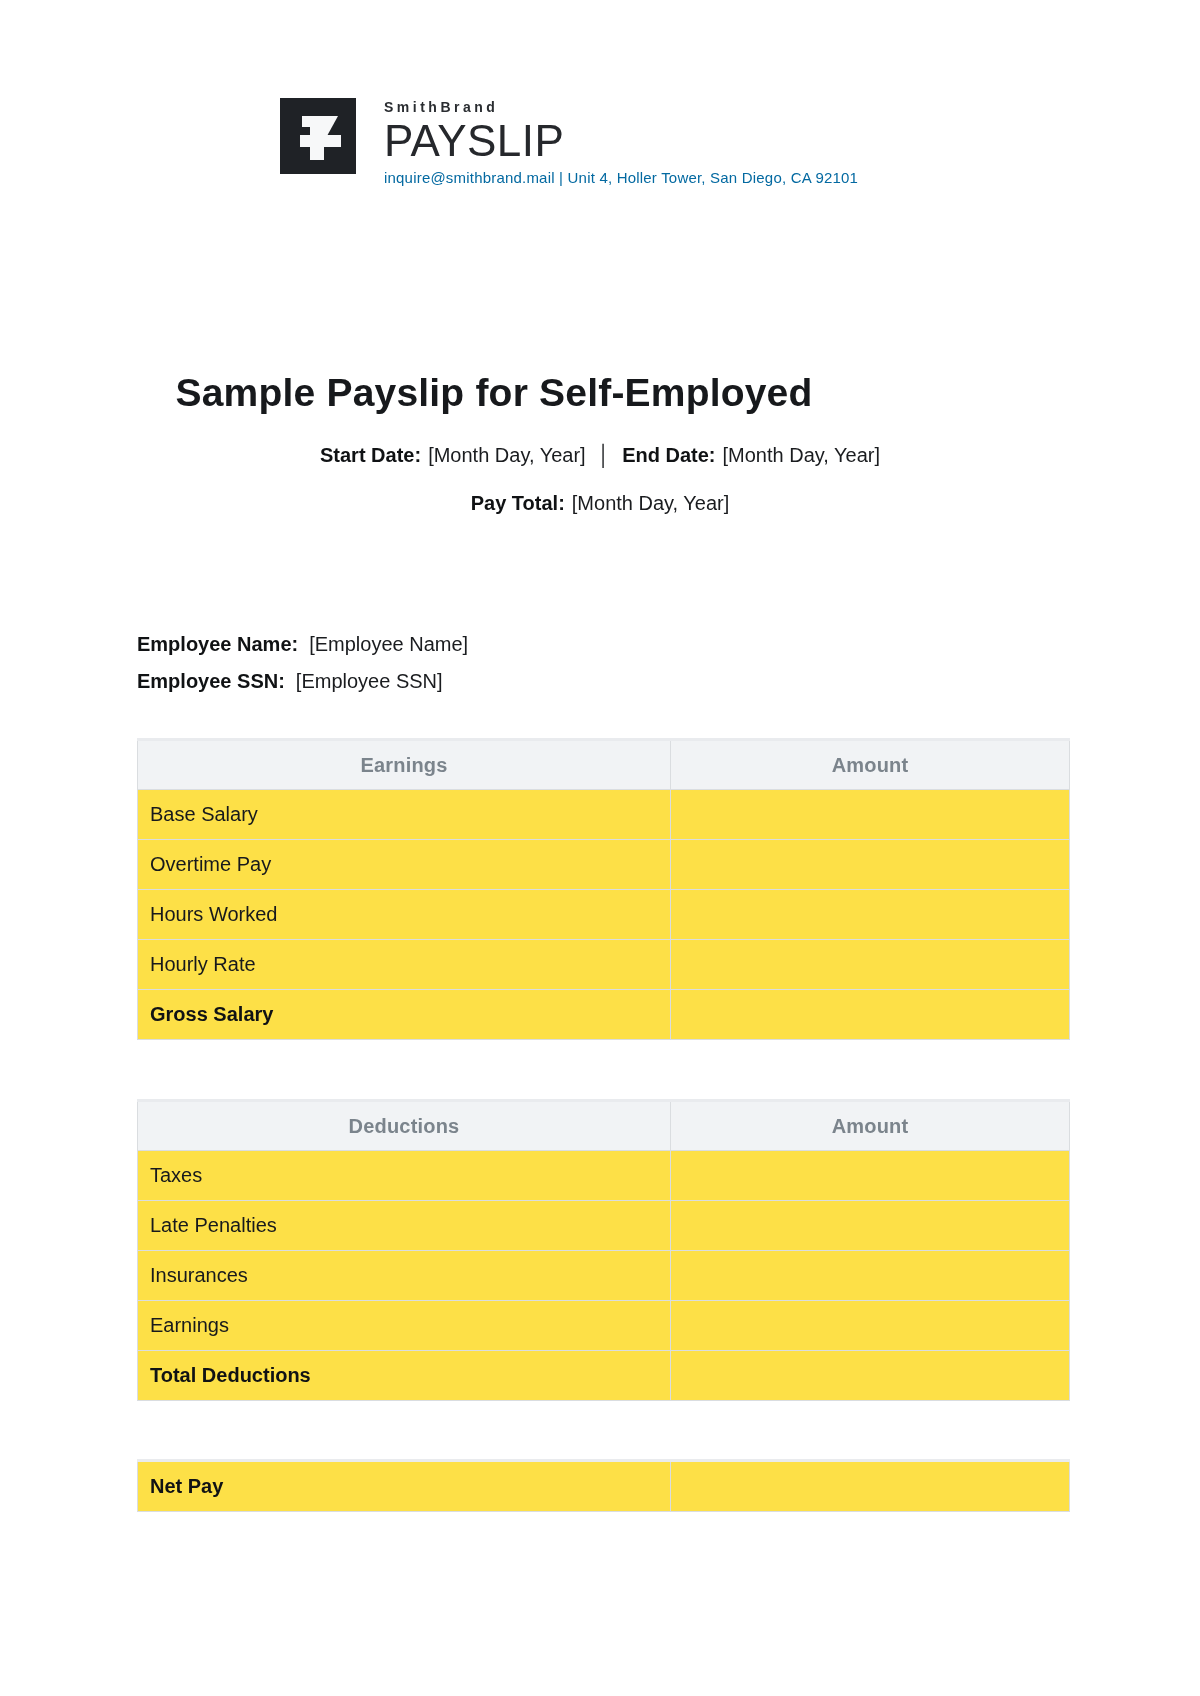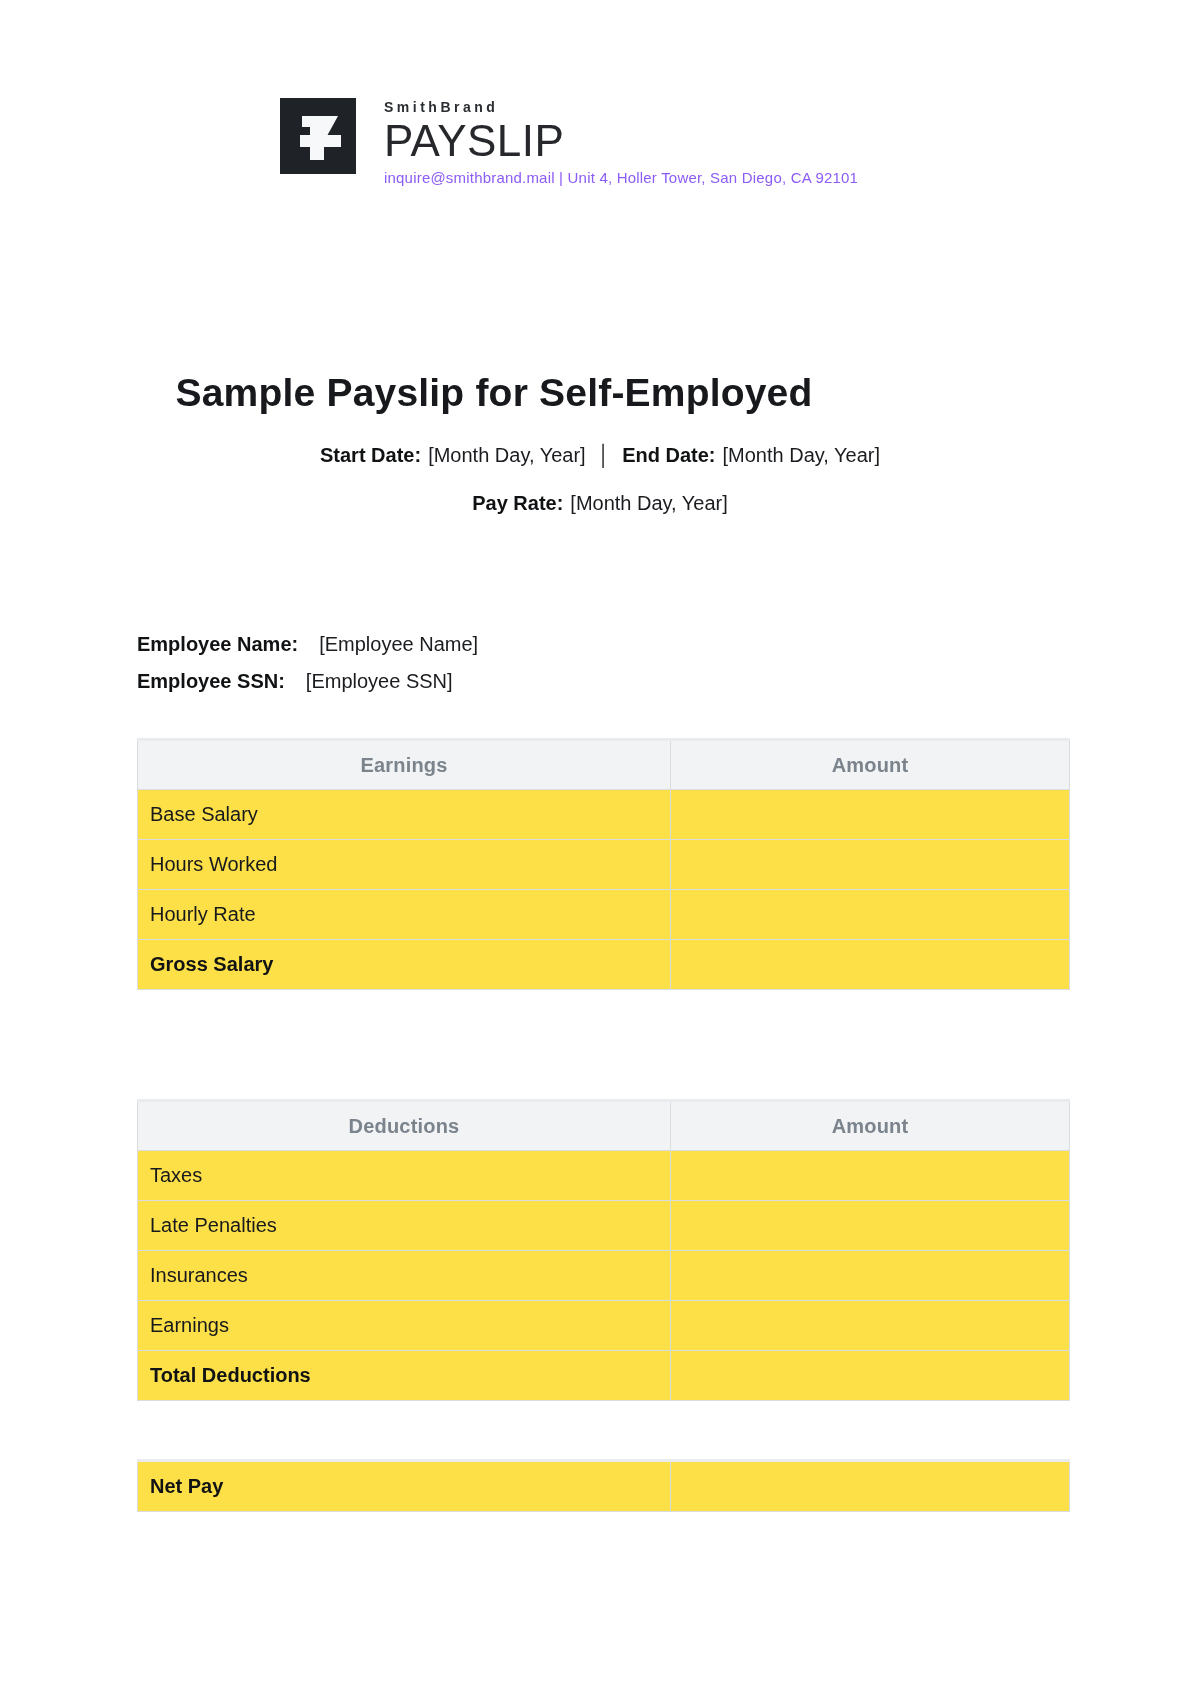--- a/index.html
+++ b/index.html
@@ -6,33 +6,33 @@
   body{
     width:1200px;height:1696px;position:relative;background:#ffffff;
     font-family:"Liberation Sans",sans-serif;color:#17191c;overflow:hidden;
   }
   
   .brand-header{position:absolute;left:280px;top:98px;display:flex;align-items:flex-start;}
   .logo{width:76px;height:76px;flex:0 0 auto;display:block;}
   .brand-text{margin-left:28px;padding-top:1px;}
   .brand-name{font-size:14px;font-weight:700;letter-spacing:3.5px;color:#2a2d31;}
   .doc-type{font-size:44px;font-weight:500;letter-spacing:0.5px;color:#26282c;line-height:1.04;margin-top:3px;}
-  .contact-line{font-size:15px;color:#8b5cf6;margin-top:5px;letter-spacing:0.2px;}
+  .contact-line{font-size:15px;color:#0369a1;margin-top:5px;letter-spacing:0.2px;}
   
   .page-title{position:absolute;top:371px;left:0;width:988px;text-align:center;
     font-size:39px;font-weight:700;color:#17191c;letter-spacing:0.2px;}
   .date-line{position:absolute;left:0;width:1200px;text-align:center;font-size:20px;color:#1a1c1f;}
   .date-line.first{top:444px;}
   .date-line.second{top:492px;}
   .date-line b{font-weight:700;color:#101214;}
   .date-line .lbl{margin-right:7px;}
   .date-sep{margin:0 12px;color:#1a1c1f;font-weight:400;}
   
   .employee-block{position:absolute;left:137px;top:626px;font-size:20px;line-height:37px;color:#1a1c1f;}
-  .employee-block b{font-weight:700;color:#101214;margin-right:21px;}
+  .employee-block b{font-weight:700;color:#101214;margin-right:11px;}
   
   table.payslip-table{position:absolute;left:137px;width:932px;border-collapse:collapse;
     table-layout:fixed;border-top:3px solid #e9ebee;}
   table.tbl-earnings{top:738px;border-radius:11px;}
   table.tbl-deductions{top:1099px;}
   table.tbl-netpay{top:1459px;}
   col.c1{width:533px;} col.c2{width:399px;}
   .payslip-table th{
     background:#f1f3f5;color:#7b848c;font-weight:700;font-size:20px;height:48px;
     text-align:center;border:1px solid #dadde0;padding:0;letter-spacing:0.2px;}
@@ -58,40 +58,44 @@
     <div class="contact-line">inquire@smithbrand.mail | Unit 4, Holler Tower, San Diego, CA 92101</div>
   </div>
 </div>
 
 <div class="page-title">Sample Payslip for Self-Employed</div>
 
 <div class="date-line first">
   <b class="lbl">Start Date:</b><span>[Month Day, Year]</span><span class="date-sep">│</span><b class="lbl">End Date:</b><span>[Month Day, Year]</span>
 </div>
 <div class="date-line second">
-  <b class="lbl">Pay Rate:</b><span>[Month Day, Year]</span>
+  <b class="lbl">Pay Total:</b><span>[Month Day, Year]</span>
 </div>
 
 <div class="employee-block">
   <div><b>Employee Name:</b><span>[Employee Name]</span></div>
   <div><b>Employee SSN:</b><span>[Employee SSN]</span></div>
 </div>
 
 <table class="payslip-table tbl-earnings">
   <colgroup>
       <col class="c1">
       <col class="c2">
     </colgroup>
   <tbody>
       <tr>
     <th>Earnings</th>
     <th>Amount</th>
   </tr>
   <tr>
     <td class="label-cell">Base Salary</td>
+    <td class="amount-cell"></td>
+  </tr>
+  <tr>
+    <td class="label-cell">Overtime Pay</td>
     <td class="amount-cell"></td>
   </tr>
   <tr>
     <td class="label-cell">Hours Worked</td>
     <td class="amount-cell"></td>
   </tr>
   <tr>
     <td class="label-cell">Hourly Rate</td>
     <td class="amount-cell"></td>
   </tr>

